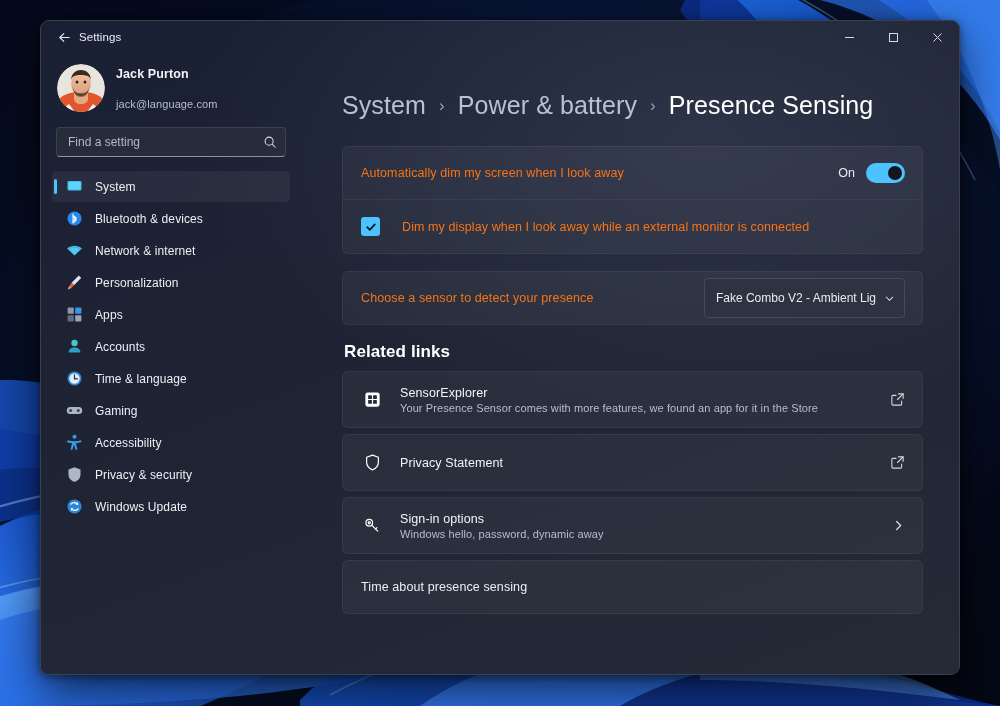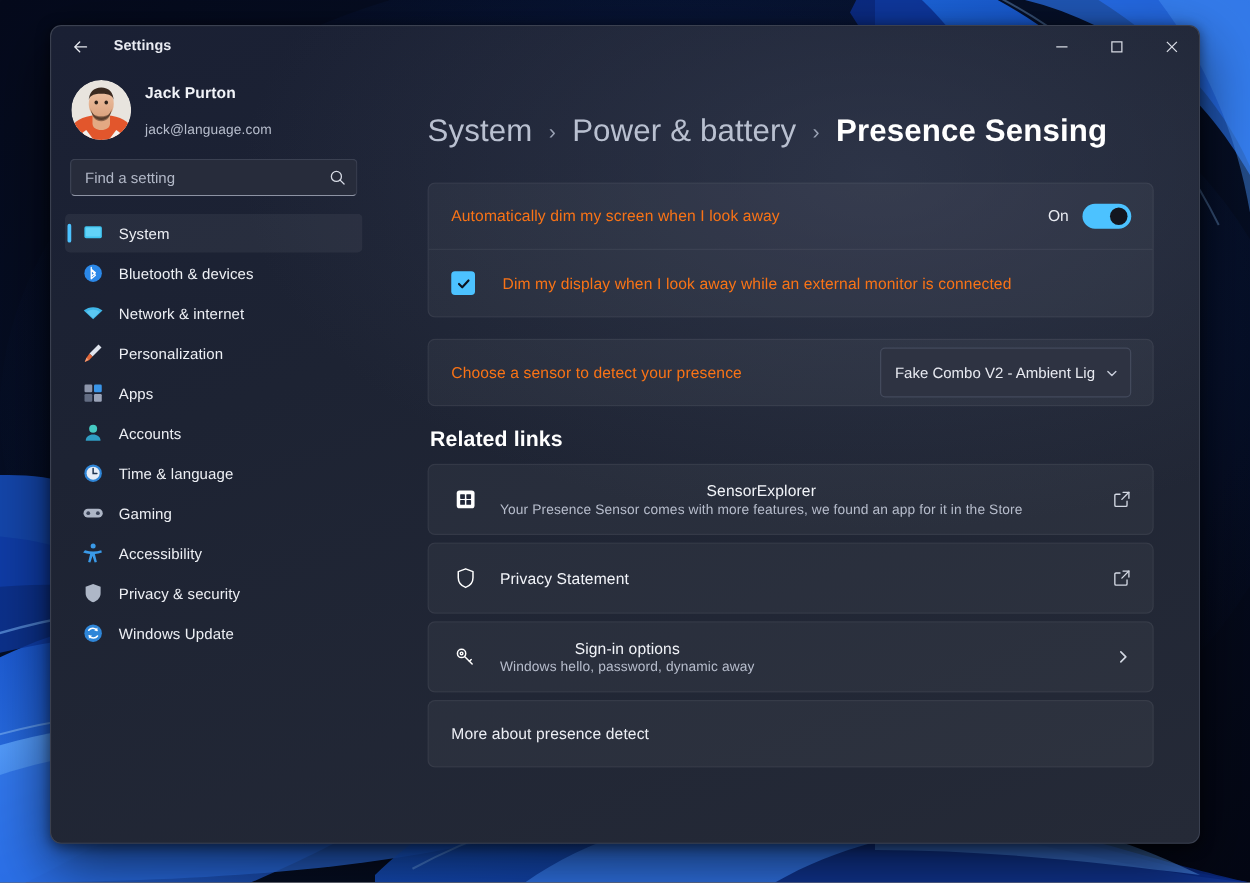--- a/index.html
+++ b/index.html
@@ -49,21 +49,21 @@
     height: 32px; flex: 0 0 32px;
     display: flex; align-items: center;
   }
   .tb-back {
     width: 30px; height: 30px; margin-left: 8px;
     display: flex; align-items: center; justify-content: center;
     border-radius: 4px; color: #e8eaf0;
   }
   .tb-back svg { display: block; }
   .tb-title {
-    font-size: 11.5px; color: #e9ebf2; margin-left: 12px; letter-spacing: .1px; font-weight: bold;
+    font-size: 11.5px; color: #e9ebf2; margin-left: 0; letter-spacing: .1px;
   }
   .tb-spacer { flex: 1; }
   .wbtn {
     width: 44px; height: 32px;
     display: flex; align-items: center; justify-content: center;
     color: #d8dbe4; font-size: 11px;
   }
   .wbtn svg { display: block; }
 
   
@@ -128,21 +128,21 @@
     flex: 1; min-width: 0;
     padding: 38px 36px 0 41px;
     overflow: hidden;
   }
   #breadcrumb {
     display: flex; align-items: center; gap: 13px;
     font-size: 25px; margin-bottom: 26px; letter-spacing: .1px;
   }
   .bc-link { color: #b9c0d0; }
   .bc-sep { color: #9aa2b4; font-size: 17px; }
-  .bc-current { color: #ffffff; font-weight: 700; }
+  .bc-current { color: #ffffff; font-weight: 400; }
 
   .card {
     background: rgba(255,255,255,.045);
     border: 1px solid rgba(255,255,255,.055);
     border-radius: 6px;
     margin-bottom: 6px;
   }
   .card.group { margin-bottom: 17px; }
   .row {
     display: flex; align-items: center;
@@ -194,21 +194,21 @@
   }
 
   
   .link-row {
     display: flex; align-items: center;
     min-height: 55px; padding: 0 17px 0 18px;
     gap: 17px;
   }
   .link-ico { width: 22px; flex: 0 0 22px; display: flex; align-items: center; justify-content: center; color: #ffffff; }
   .link-ico svg { display: block; }
-  .link-text { display: flex; flex-direction: column; gap: 2px; min-width: 0; text-align: center; }
+  .link-text { display: flex; flex-direction: column; gap: 2px; min-width: 0; }
   .link-title { font-size: 12.5px; color: #f2f4f9; letter-spacing: .1px; }
   .link-sub { font-size: 11px; color: #b7bdcc; letter-spacing: .1px; }
   .link-aff { margin-left: auto; color: #d3d8e3; display: flex; }
   .link-aff svg { display: block; }
 
   .plain-row {
     display: flex; align-items: center;
     min-height: 52px; padding: 0 18px;
   }
   .plain-row .row-label { color: #eceef4; }
@@ -578,20 +578,20 @@
             <span class="link-aff">
               <svg width="13" height="13" viewBox="0 0 12 12" fill="none" stroke="currentColor" stroke-width="1.2">
                 <path d="M4.3 2.3L8 6l-3.7 3.7" stroke-linecap="round" stroke-linejoin="round"></path>
               </svg>
             </span>
           </div>
         </div>
 
         <div class="card">
           <div class="plain-row">
-            <span class="row-label">More about presence detect</span>
+            <span class="row-label">Time about presence sensing</span>
           </div>
         </div>
 
       </div>
     </div>
   </div>
 </div>
 
 </body></html>

